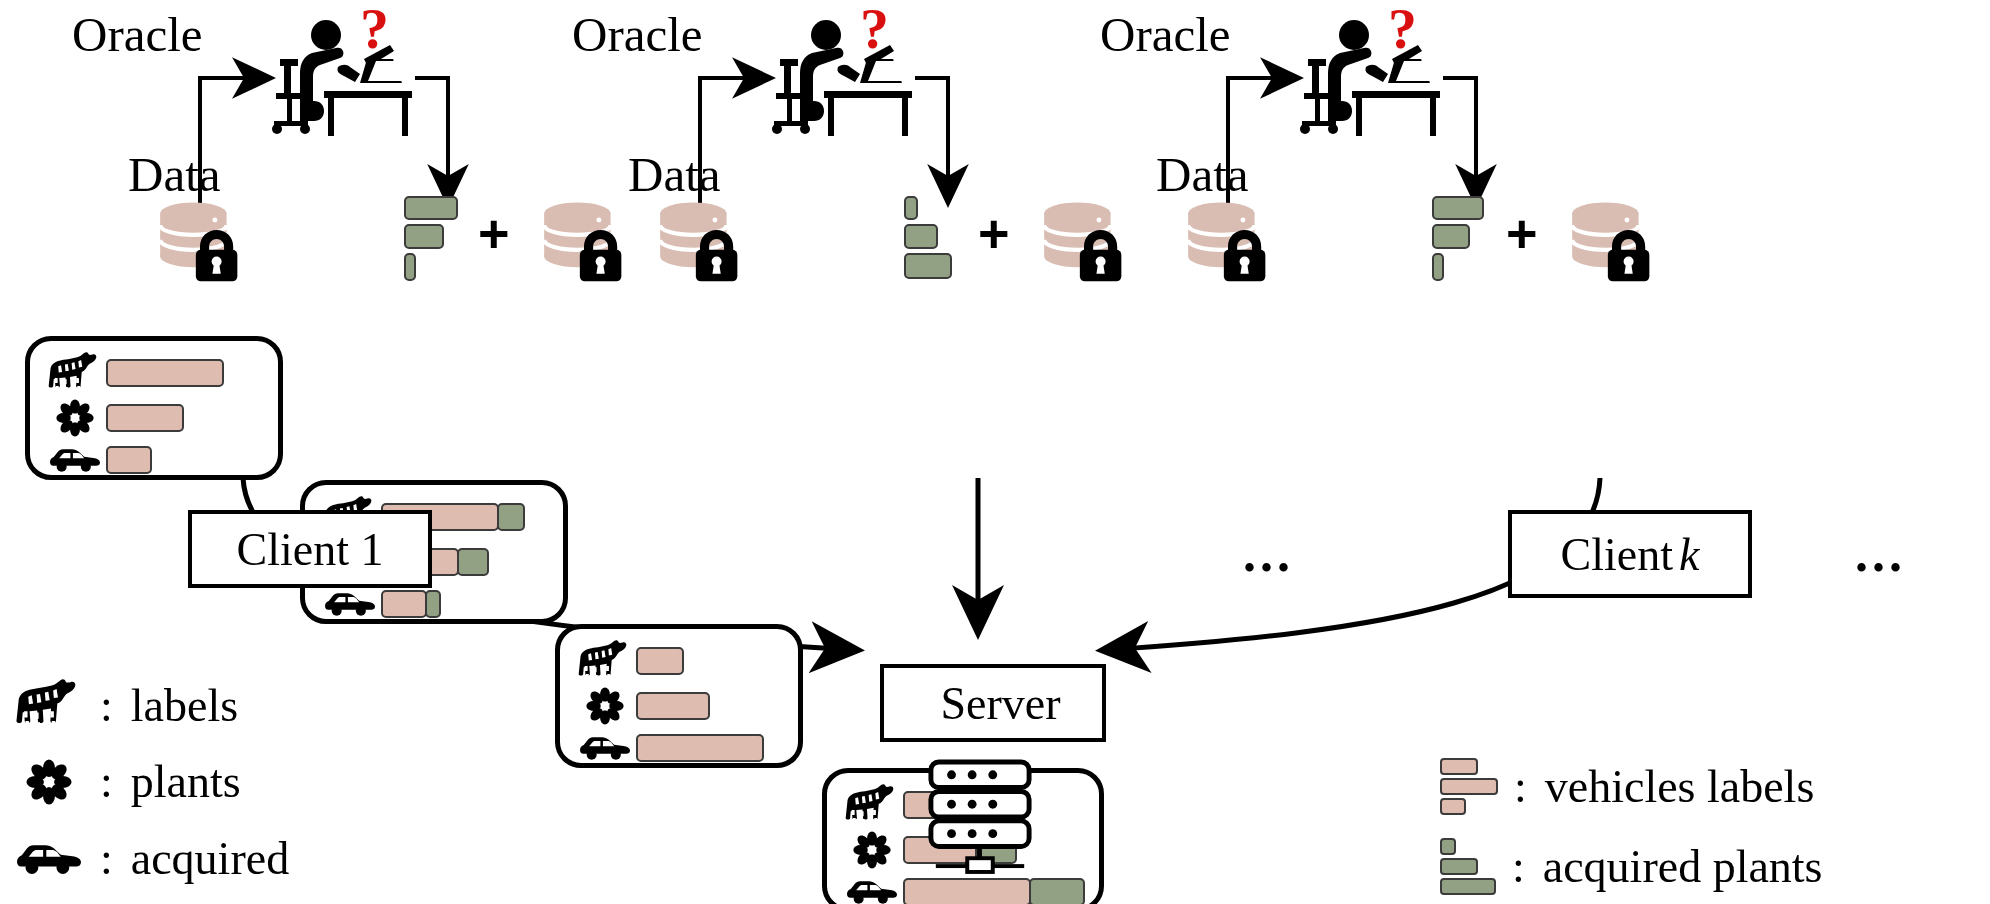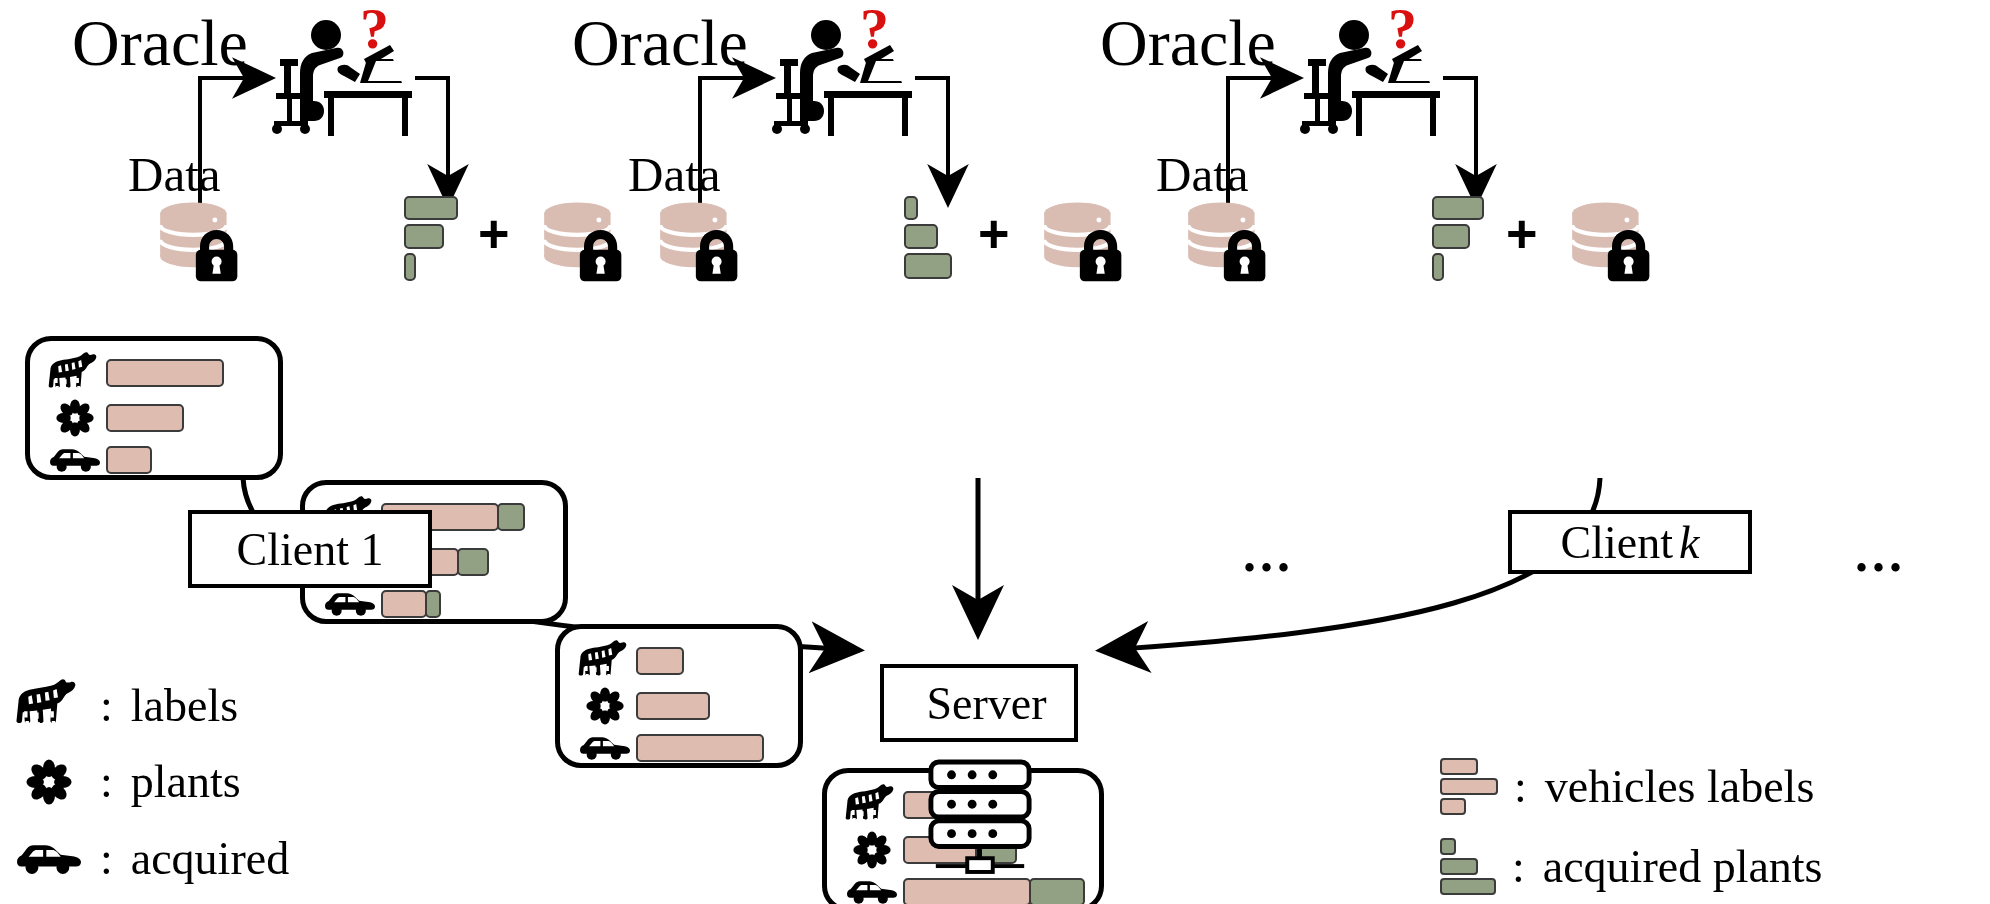--- a/index.html
+++ b/index.html
@@ -9,21 +9,21 @@
     font-family:"Liberation Serif","DejaVu Serif",serif;
     color:#000;
     overflow:hidden;
     position:relative;
   }
   #stage{position:absolute;left:0;top:0;width:1990px;height:904px;}
 
   .abs{position:absolute;}
 
   
-  .lbl-oracle{font-size:66px;line-height:1;white-space:nowrap;}
+  .lbl-oracle{font-size:49px;line-height:1;white-space:nowrap;}
   .lbl-data{font-size:49px;line-height:1;white-space:nowrap;}
   .qmark{font-size:58px;font-weight:bold;color:#d81010;line-height:1;}
   .dots{font-size:52px;font-weight:bold;letter-spacing:4px;line-height:1;}
 
   
   .nodebox{
     border:4px solid #000;
     background:#fff;
     display:flex;align-items:center;justify-content:center;
     font-size:46px;
@@ -388,28 +388,28 @@
   <div class="floatbars" style="left:1432px;top:196px;">
     <div class="fb" style="width:52px;height:24px;"></div>
     <div class="fb" style="width:38px;height:25px;"></div>
     <div class="fb" style="width:12px;height:28px;"></div>
   </div>
   <div class="plus" style="left:1506px;top:206px;">+</div>
   <svg class="abs" style="left:1562px;top:200px;" width="100" height="83">
       <use href="#ico-db"></use>
     </svg>
 
-  <div class="nodebox abs" style="left:1508px;top:510px;width:244px;height:64px;">
+  <div class="nodebox abs" style="left:1508px;top:510px;width:244px;height:88px;">
     <span>Client </span>
       <span class="ital">k</span>
   </div>
 
   <div class="abs dots" style="left:1855px;top:528px;">...</div>
 
-  <div class="nodebox abs" style="left:880px;top:664px;width:198px;height:78px;padding-left:15px;">
+  <div class="nodebox abs" style="left:880px;top:664px;width:226px;height:78px;padding-left:15px;">
     <span>Server</span>
   </div>
   <svg class="abs" style="left:926px;top:758px;" width="108" height="116">
       <use href="#ico-serverrack"></use>
     </svg>
 
   <div class="legend-row" style="left:14px;top:678px;">
     <span>
         <svg width="70" height="54">
           <use href="#ico-zebra"></use>

